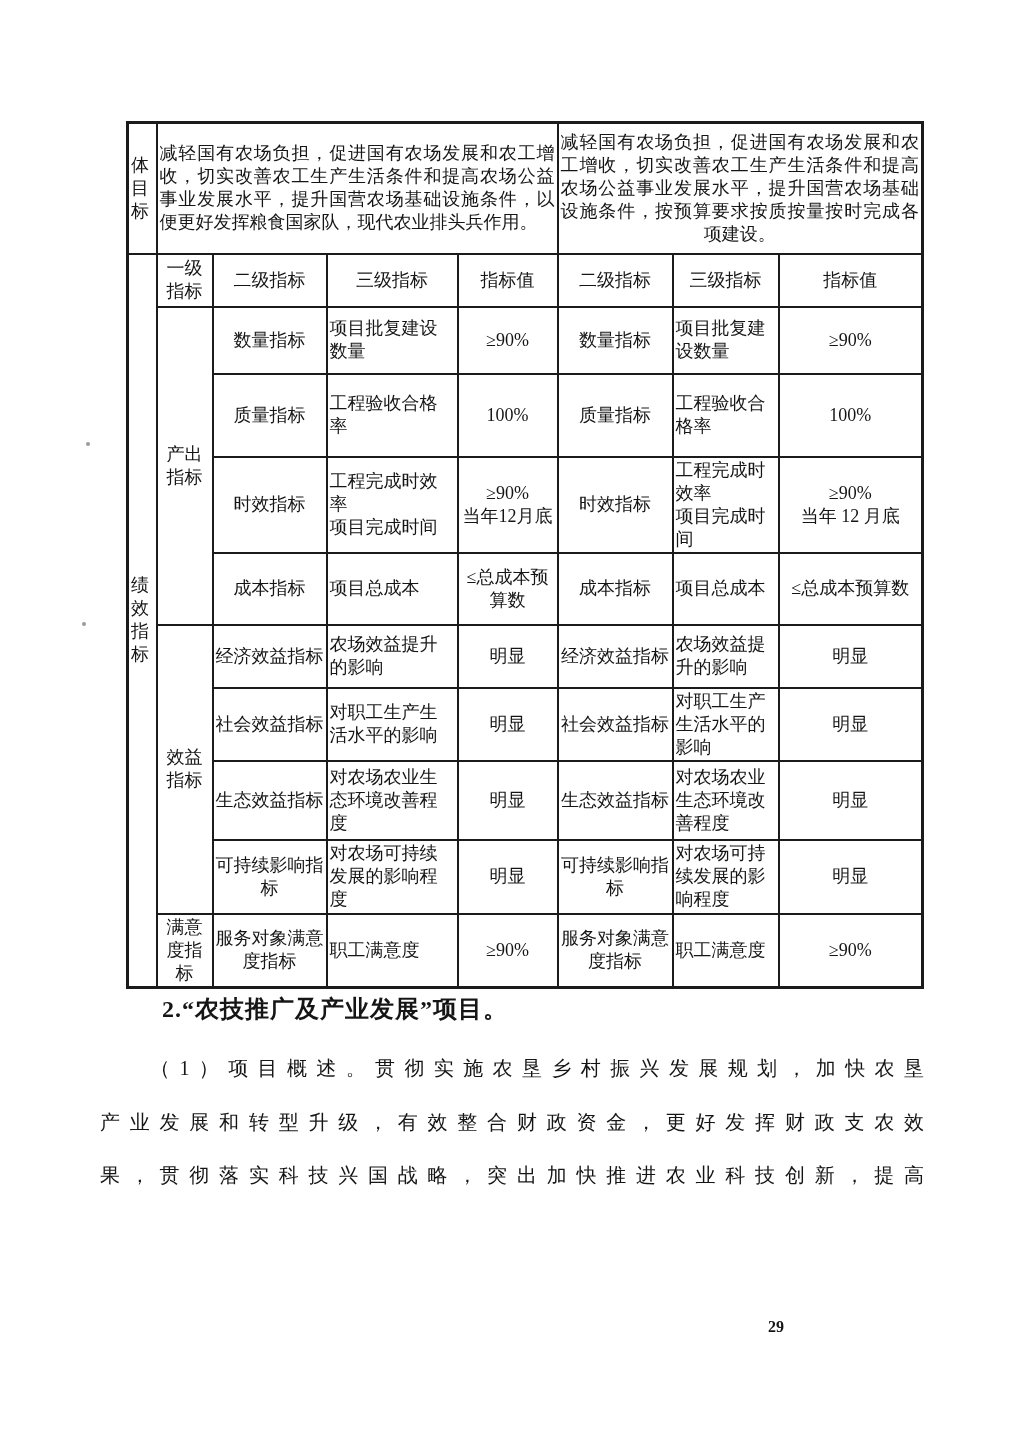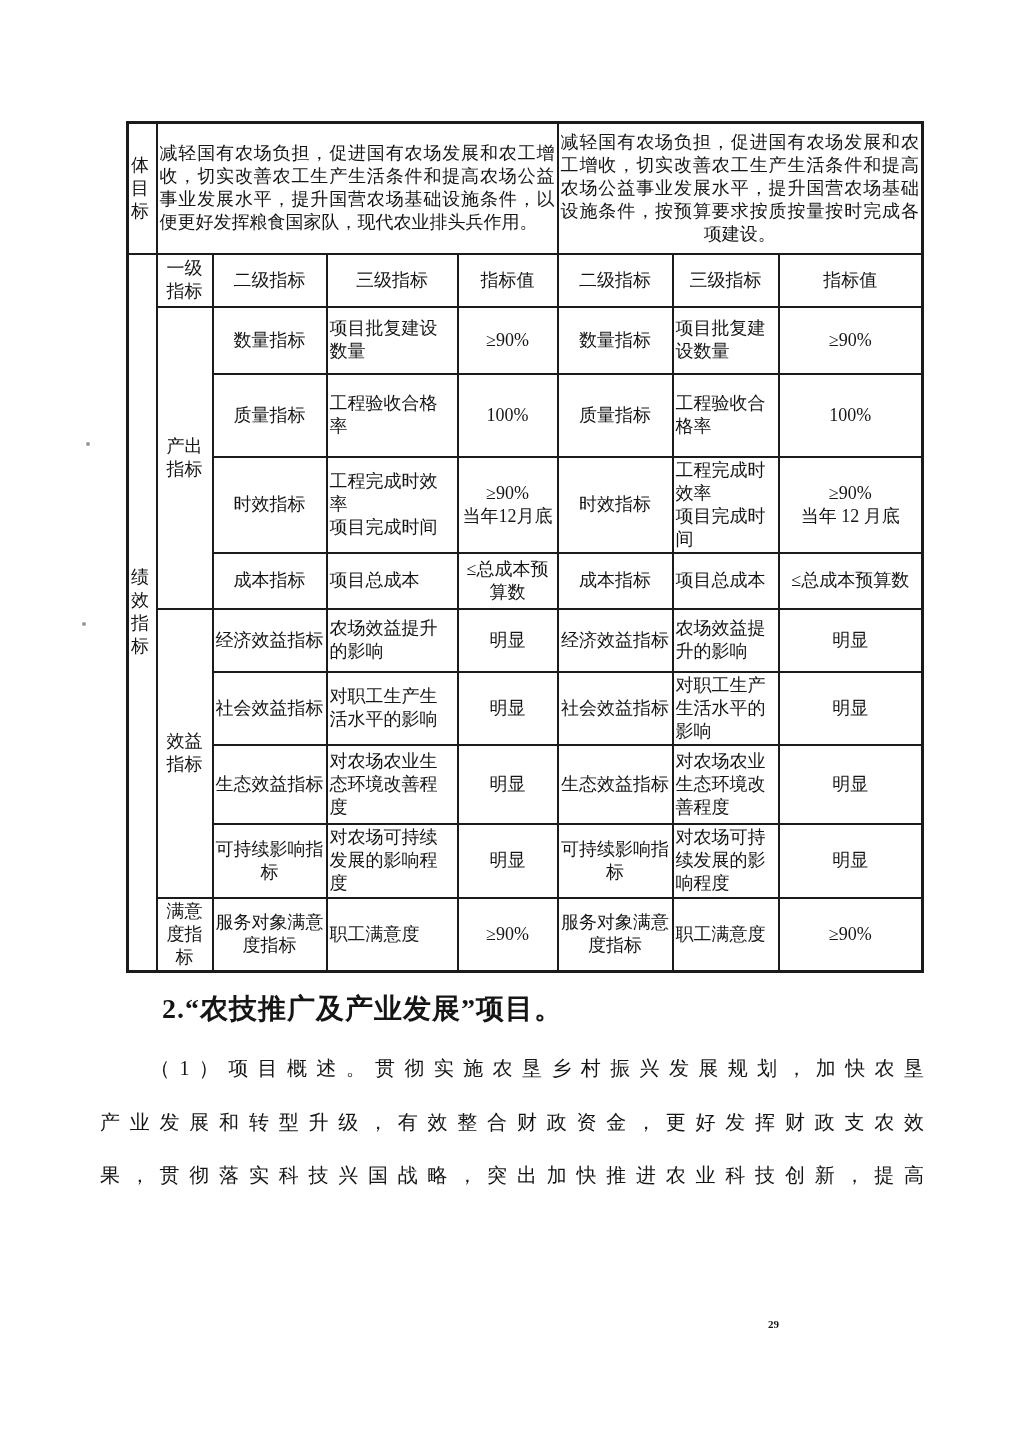--- a/index.html
+++ b/index.html
@@ -27,21 +27,21 @@
     vertical-align:middle;
     white-space:pre-line;
     overflow:hidden;
     padding:1px 2px;
   }
   tr.r0  { height:131px; }
   tr.r1  { height:53px; }
   tr.r2  { height:67px; }
   tr.r3  { height:83px; }
   tr.r4  { height:94px; }
-  tr.r5  { height:56px; }
+  tr.r5  { height:72px; }
   tr.r6  { height:63px; }
   tr.r7  { height:73px; }
   tr.r8  { height:79px; }
   tr.r9  { height:74px; }
   tr.r10 { height:71px;margin-top:36px; }
   td.vert {
     text-align:left;
     word-break:break-all;
     line-height:32px;
     font-size:19px;
@@ -55,38 +55,38 @@
     vertical-align:top;
     padding:3px 5px;
     word-break:break-all;
   }
   td.goal-r { text-align-last:center; }
   td.cc { text-align:center; word-break:break-all; }
   td.cl { text-align:left; padding-left:4px; word-break:break-all; }
   td.l1grp { text-align:center; word-break:break-all; padding:1px 8px; }
   .bodyblock { position:absolute; left:100px; top:988px; width:824px; }
   .heading {
-    font-size:28px;
+    font-size:24px;
     font-weight:bold;
     padding-left:62px;
     line-height:42px;
     letter-spacing:1px;
   }
   .bodyline {
     font-size:20px;
     line-height:53.5px;
     text-align:justify;
     text-align-last:justify;
     white-space:nowrap;
   }
   .bodyline.first { padding-left:50px; }
   .para { margin-top:12px; }
   .pagenum {
     position:absolute; left:768px; top:1318px;
-    font-size:11px; font-weight:bold;
+    font-size:16px; font-weight:bold;
   }
   .speck { position:absolute; width:4px; height:4px; background:#9a9a9a; border-radius:50%; }
   .speck.s1 { left:86px; top:442px; }
   .speck.s2 { left:82px; top:622px; }
 </style>
 </head>
 <body>
 
 <div class="page">
 

